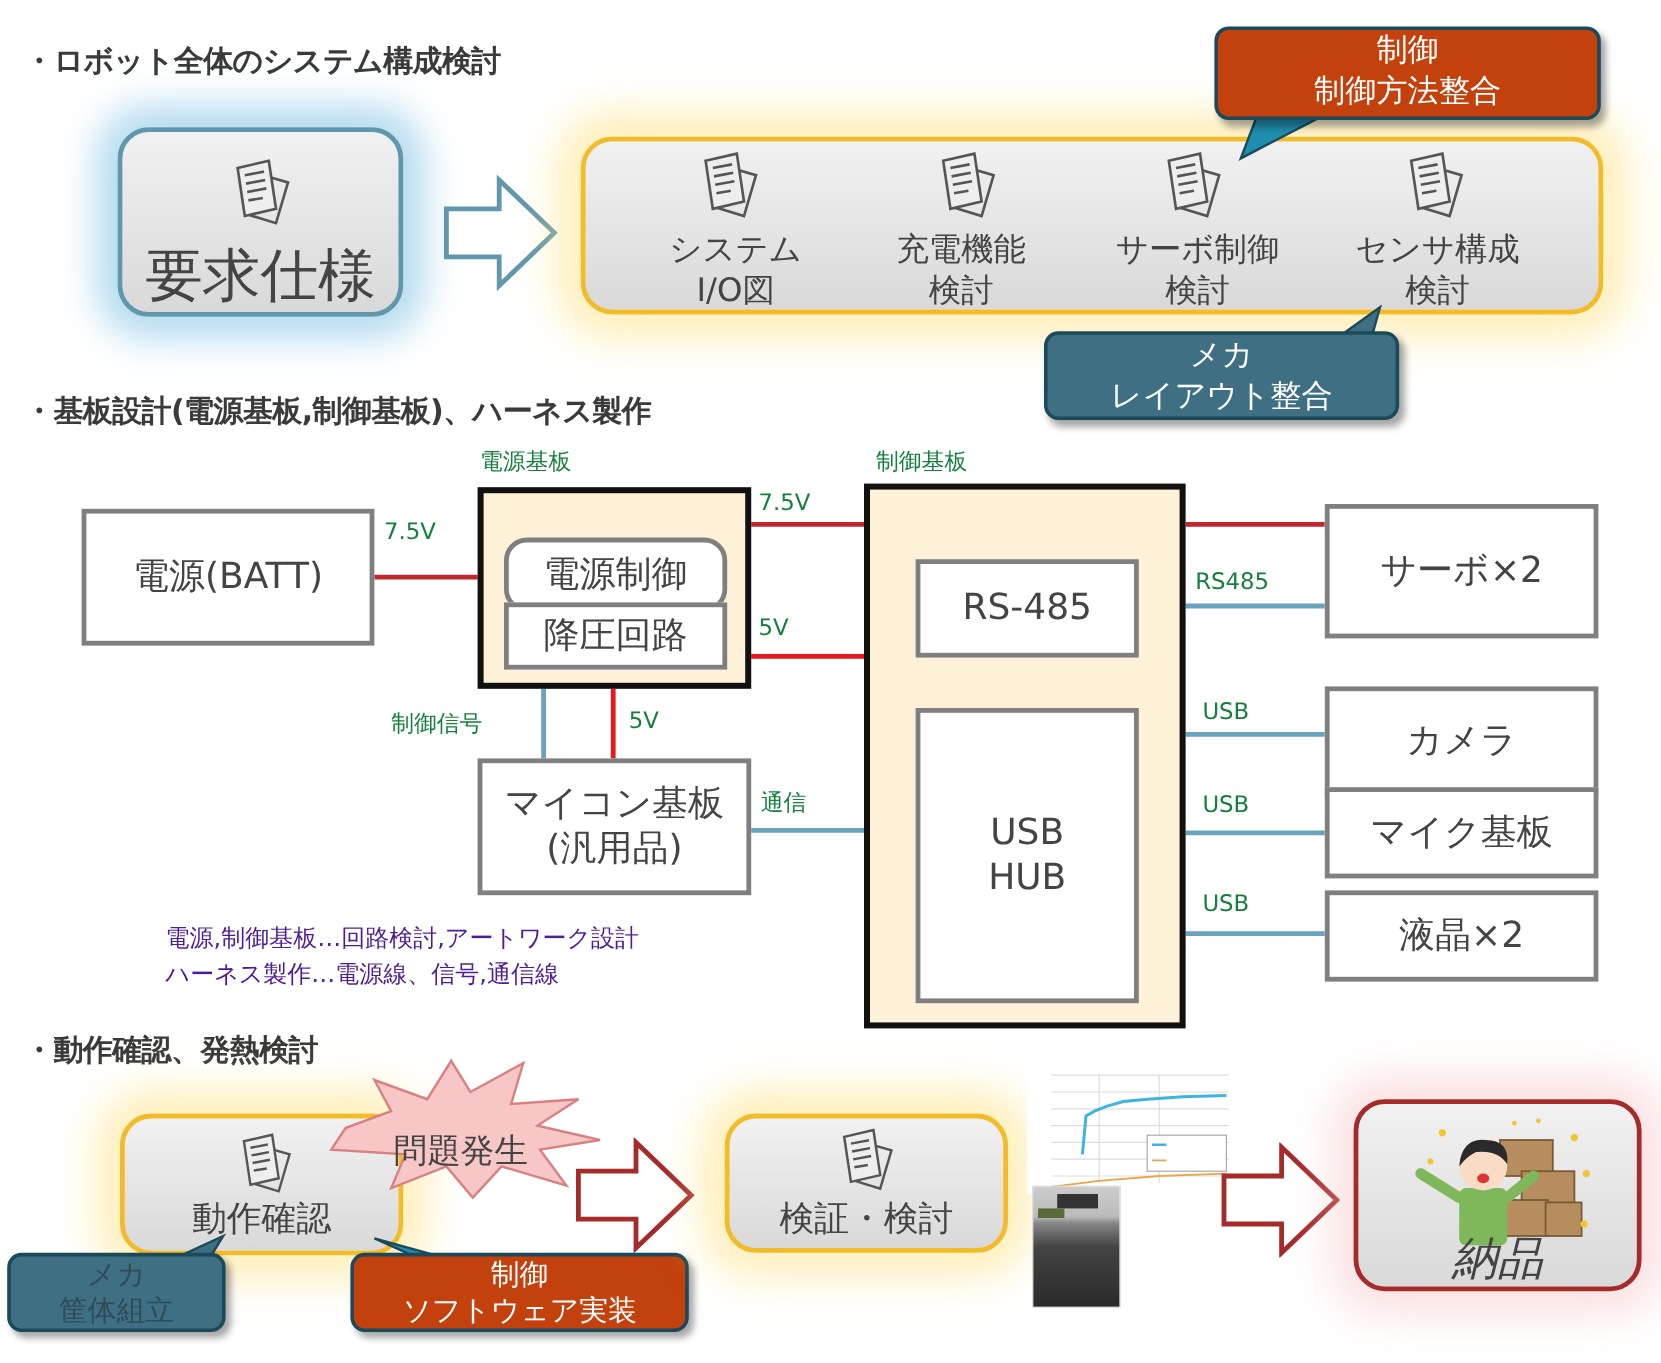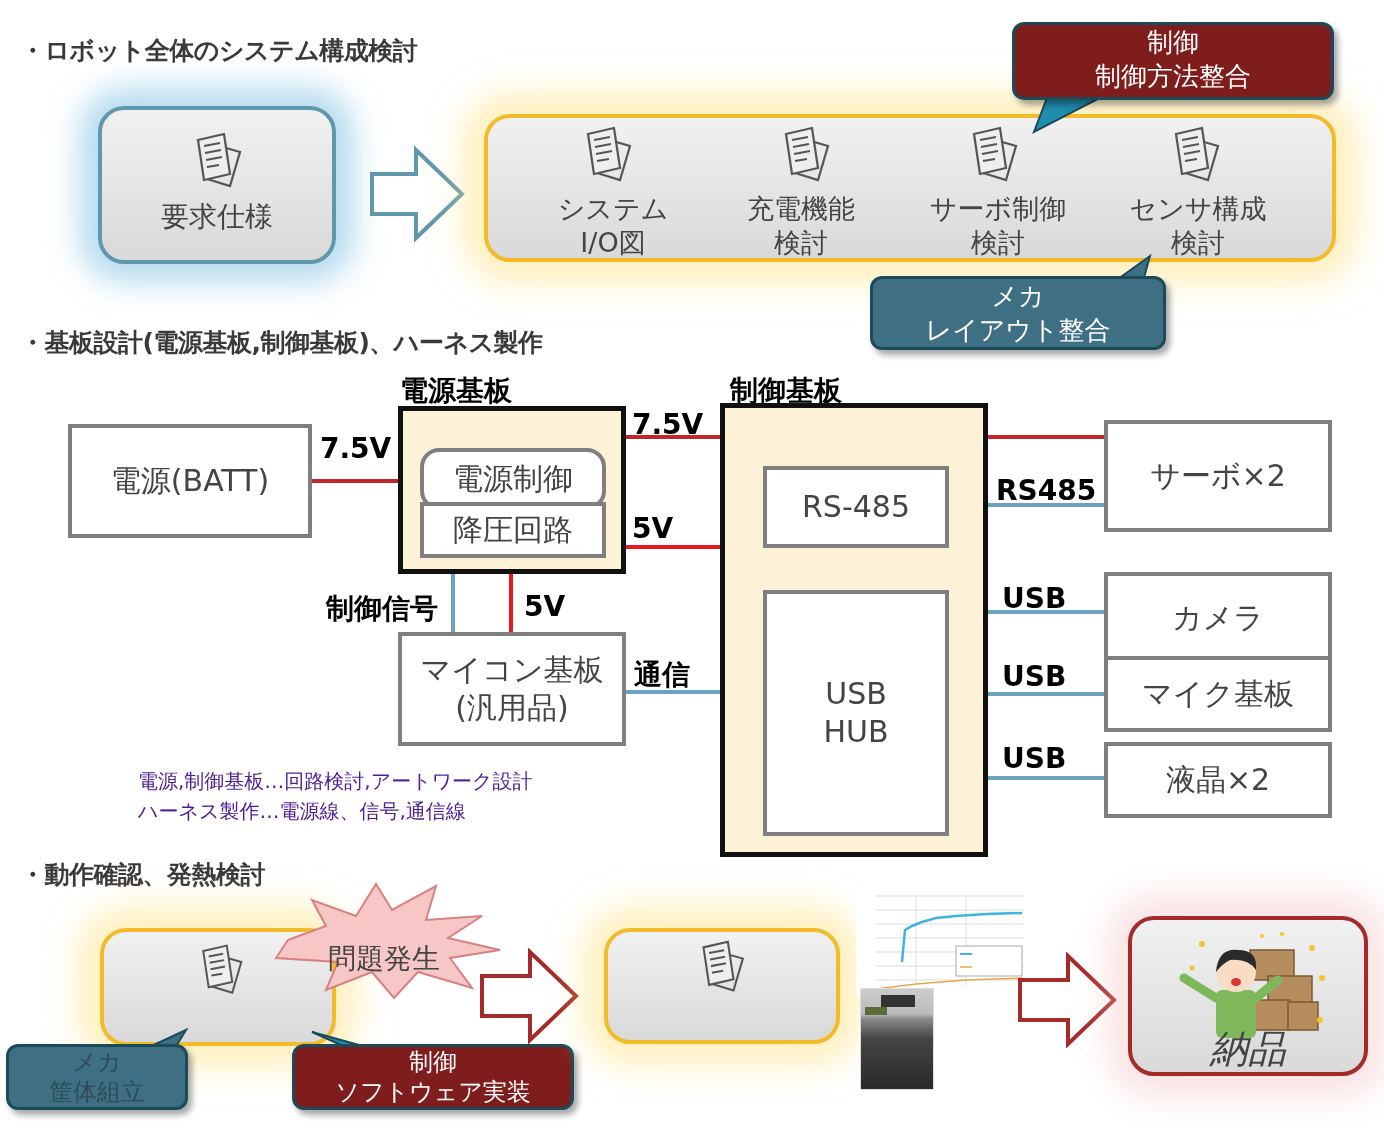--- a/index.html
+++ b/index.html
@@ -8,31 +8,31 @@
   .abs { position: absolute; }
   .section-title { font-weight: bold; font-size: 25px; color: #3a3a3a; letter-spacing: -0.5px; }
 
   
   .rbox { position: absolute; border-radius: 26px; background: linear-gradient(180deg, #f1f1f1 0%, #d9d9d9 100%); box-sizing: border-box; }
   .rbox.blue { border: 4px solid #5f97ad; box-shadow: 0 0 30px 18px rgba(120,190,225,0.55); }
   .rbox.yellow { border: 4px solid #f2bb2a; box-shadow: 0 0 34px 20px rgba(255,226,130,0.55); }
   .rbox.red { border: 4px solid #a52a2a; box-shadow: 0 0 34px 20px rgba(245,190,190,0.45); }
 
   .doc-icon { position: absolute; width: 64px; height: 64px; }
-  .big-label { position: absolute; font-size: 28px; color: #444; text-align: center; }
+  .big-label { position: absolute; font-size: 48px; color: #444; text-align: center; }
   .item-label { position: absolute; font-size: 27px; line-height: 34px; color: #444; text-align: center; white-space: pre-line; }
 
   .callout { position: absolute; color: #fff; text-align: center; font-size: 26px; line-height: 34px; border-radius: 12px; box-sizing: border-box; border: 3px solid #1b4a5a; box-shadow: 4px 5px 6px rgba(0,0,0,0.35); white-space: pre-line; }
-  .callout.teal { background: #7f1d1d; }
+  .callout.teal { background: #c2410c; }
   .callout.slate { background: #3e6f82; }
 
   
   .blk { position: absolute; border: 4px solid #7f7f7f; background: #fff; box-sizing: border-box; display: flex; align-items: center; justify-content: center; text-align: center; font-size: 30px; color: #444; white-space: pre-line; line-height: 38px; }
   .board { position: absolute; border: 5px solid #111; background: #fdf1d7; box-sizing: border-box; }
-  .wlabel { position: absolute; font-size: 28px; color: #000000; font-weight: bold; }
+  .wlabel { position: absolute; font-size: 19px; color: #15803d; }
   .note { position: absolute; font-size: 20px; color: #4c1d95; line-height: 30px; white-space: pre-line; }
   svg.wires { position: absolute; left: 0; top: 0; }
 </style>
 </head>
 <body>
 
 <div class="abs section-title" style="left:20px;top:34px;">・ロボット全体のシステム構成検討</div>
 <div class="abs section-title" style="left:20px;top:326px;">・基板設計(電源基板,制御基板)、ハーネス製作</div>
 <div class="abs section-title" style="left:20px;top:858px;">・動作確認、発熱検討</div>
 
@@ -162,20 +162,21 @@
 ハーネス製作…電源線、信号,通信線</div>
 
 <div class="rbox yellow" style="left:100px;top:928px;width:236px;height:118px;">
   <svg class="doc-icon" style="left:92px;top:10px;width:58px;height:58px;" viewBox="0 0 64 64">
       <g fill="none" stroke="#555" stroke-width="2.2">
         <path d="M22 14 L50 22 L40 56 L14 48"></path>
         <path d="M8 10 L34 4 L40 44 L14 50 Z" fill="#eee"></path>
         <path d="M14 16 L30 13 M15 23 L31 20 M16 30 L32 27 M17 37 L29 35"></path>
       </g>
     </svg>
+  <div class="item-label" style="left:0;right:0;top:66px;font-size:29px;">動作確認</div>
 </div>
 
 <svg class="abs" style="left:268px;top:880px;" width="236" height="120" viewBox="0 0 236 120">
   <path d="M20 60 L58 46 L44 20 L88 36 L108 4 L124 30 L168 6 L158 40 L214 36 L180 58 L232 70 L182 78 L204 108 L150 92 L126 118 L104 92 L58 110 L70 82 L8 78 Z" fill="#f7c6c6" stroke="#d98080" stroke-width="2"></path>
 </svg>
 <div class="abs" style="left:328px;top:940px;font-size:28px;color:#444;">問題発生</div>
 
 <svg class="abs" style="left:478px;top:948px;" width="104" height="96" viewBox="0 0 104 96">
   <path d="M4 28 L52 28 L52 4 L98 48 L52 92 L52 68 L4 68 Z" fill="#fff" stroke="#a52a2a" stroke-width="4"></path>
 </svg>
@@ -193,20 +194,21 @@
 ソフトウェア実装</div>
 
 <div class="rbox yellow" style="left:604px;top:928px;width:236px;height:116px;">
   <svg class="doc-icon" style="left:88px;top:6px;width:60px;height:60px;" viewBox="0 0 64 64">
       <g fill="none" stroke="#555" stroke-width="2.2">
         <path d="M22 14 L50 22 L40 56 L14 48"></path>
         <path d="M8 10 L34 4 L40 44 L14 50 Z" fill="#eee"></path>
         <path d="M14 16 L30 13 M15 23 L31 20 M16 30 L32 27 M17 37 L29 35"></path>
       </g>
     </svg>
+  <div class="item-label" style="left:0;right:0;top:66px;font-size:29px;">検証・検討</div>
 </div>
 
 <svg class="abs" style="left:856px;top:886px;" width="170" height="110" viewBox="0 0 170 110">
   <rect x="0" y="0" width="170" height="110" fill="#fff"></rect>
   <g stroke="#ddd" stroke-width="1">
     <line x1="20" y1="10" x2="168" y2="10"></line>
       <line x1="20" y1="24" x2="168" y2="24"></line>
       <line x1="20" y1="38" x2="168" y2="38"></line>
     <line x1="20" y1="52" x2="168" y2="52"></line>
       <line x1="20" y1="66" x2="168" y2="66"></line>

